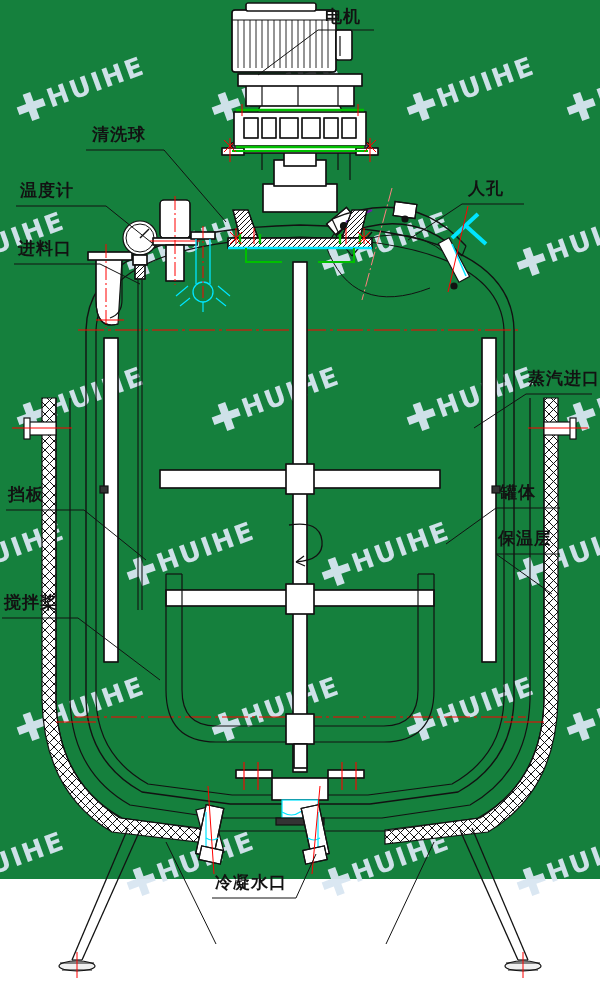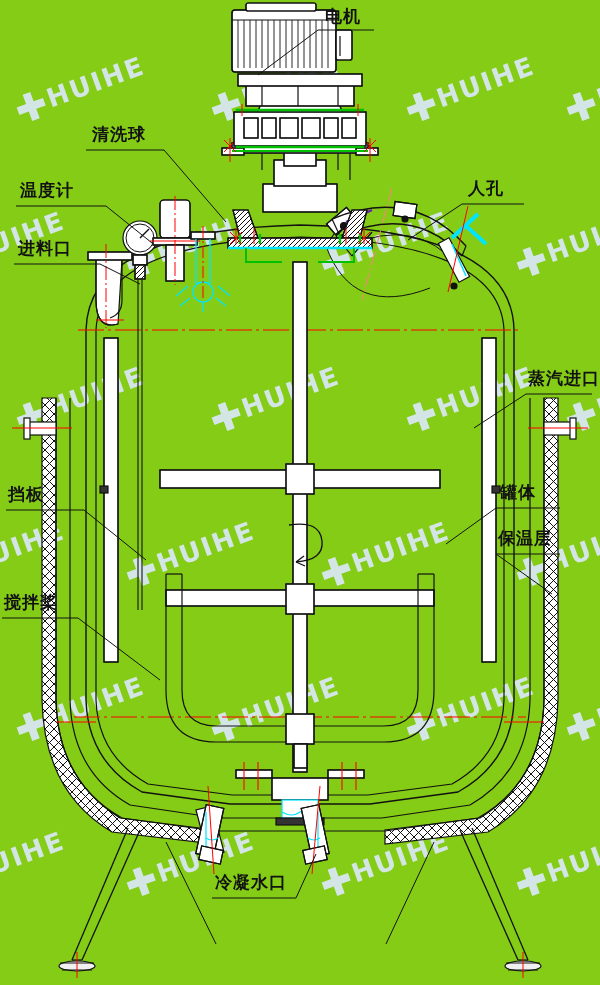--- a/index.html
+++ b/index.html
@@ -1,18 +1,18 @@
 <!DOCTYPE html>
 <html><head>
 <meta charset="utf-8">
 <style>
   html,body{margin:0;padding:0;background:#ffffff;}
   body{width:600px;height:985px;overflow:hidden;
        font-family:"DejaVu Sans","Liberation Sans",sans-serif;}
-  #stage{position:relative;width:600px;height:985px;background:#84cc16;}
+  #stage{position:relative;width:600px;height:879px;background:#15803d;}
   svg{display:block;}
   .lbl{font-family:"DejaVu Sans","Liberation Sans",sans-serif;
        font-size:17px;fill:#121212;font-weight:600;letter-spacing:1px;}
   .wm{font-family:"DejaVu Sans","Liberation Sans",sans-serif;
       font-size:26px;font-weight:bold;fill:#d9e6f2;letter-spacing:2px;}
   .wmplus{fill:#d9e6f2;}
 </style>
 </head>
 <body>
 

